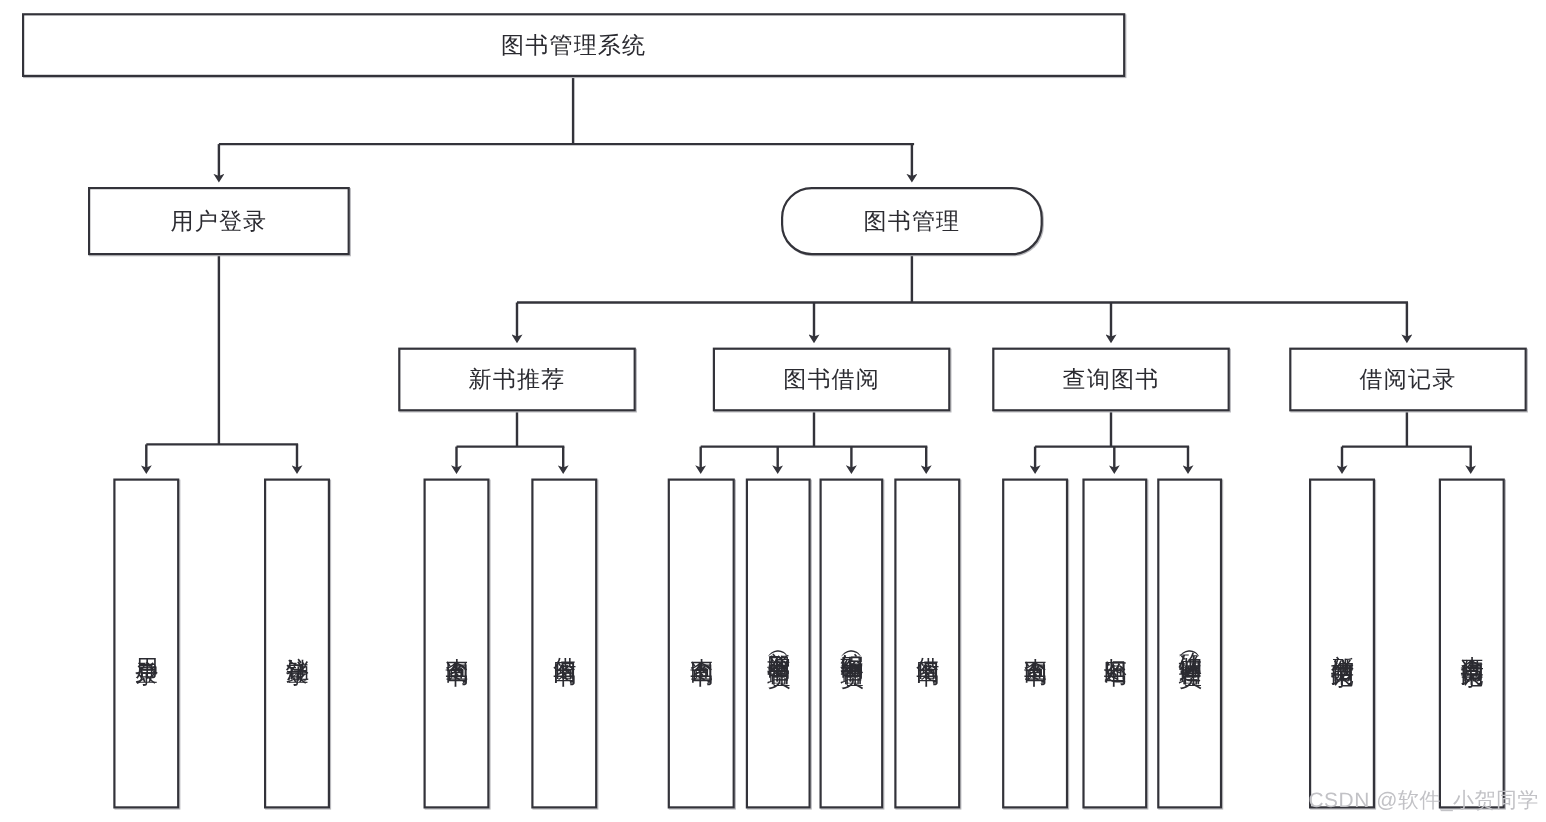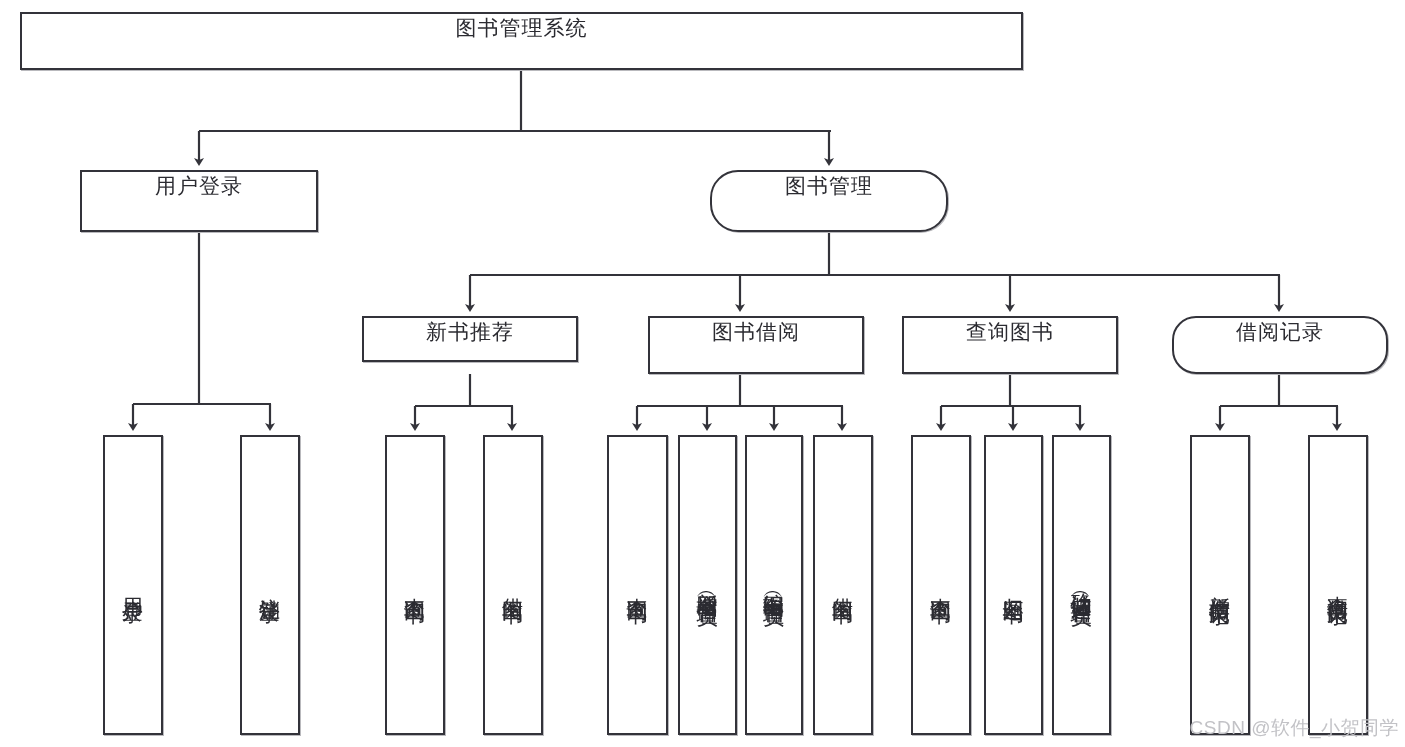--- a/index.html
+++ b/index.html
@@ -25,21 +25,21 @@
     height: 747px;
     pointer-events: none;
   }
   .node {
     position: absolute;
     box-sizing: border-box;
     background: #ffffff;
     border: 2px solid #33333a;
     box-shadow: 1px 1px 0 0 #b9b9bd;
     display: flex;
-    align-items: flex-start;
+    align-items: center;
     justify-content: center;
     color: #2b2b31;
   }
   .node.horizontal {
     writing-mode: horizontal-tb;
     font-size: 21px;
     letter-spacing: 1px;
   }
   .node.vertical {
     writing-mode: vertical-rl;
@@ -127,30 +127,30 @@
     <span>图书管理系统</span>
   </div>
 
   <div class="node horizontal" id="l2-0" style="left: 80px; top: 170px; width: 238px; height: 62px;">
     <span>用户登录</span>
   </div>
   <div class="node horizontal" id="l2-1" style="left: 710px; top: 170px; width: 238px; height: 62px; border-radius: 28px;">
     <span>图书管理</span>
   </div>
 
-  <div class="node horizontal" id="l3-0" style="left: 362px; top: 316px; width: 216px; height: 46px;">
+  <div class="node horizontal" id="l3-0" style="left: 362px; top: 316px; width: 216px; height: 58px;">
     <span>新书推荐</span>
   </div>
   <div class="node horizontal" id="l3-1" style="left: 648px; top: 316px; width: 216px; height: 58px;">
     <span>图书借阅</span>
   </div>
   <div class="node horizontal" id="l3-2" style="left: 902px; top: 316px; width: 216px; height: 58px;">
     <span>查询图书</span>
   </div>
-  <div class="node horizontal" id="l3-3" style="left: 1172px; top: 316px; width: 216px; height: 58px; border-radius: 24px;">
+  <div class="node horizontal" id="l3-3" style="left: 1172px; top: 316px; width: 216px; height: 58px;">
     <span>借阅记录</span>
   </div>
 
   <div class="node vertical" id="leaf-0" style="left: 103px; top: 435px; width: 60px; height: 300px;">
     <span class="vlabel">用户登录</span>
   </div>
   <div class="node vertical" id="leaf-1" style="left: 240px; top: 435px; width: 60px; height: 300px;">
     <span class="vlabel">注销登录</span>
   </div>
   <div class="node vertical" id="leaf-2" style="left: 385px; top: 435px; width: 60px; height: 300px;">

